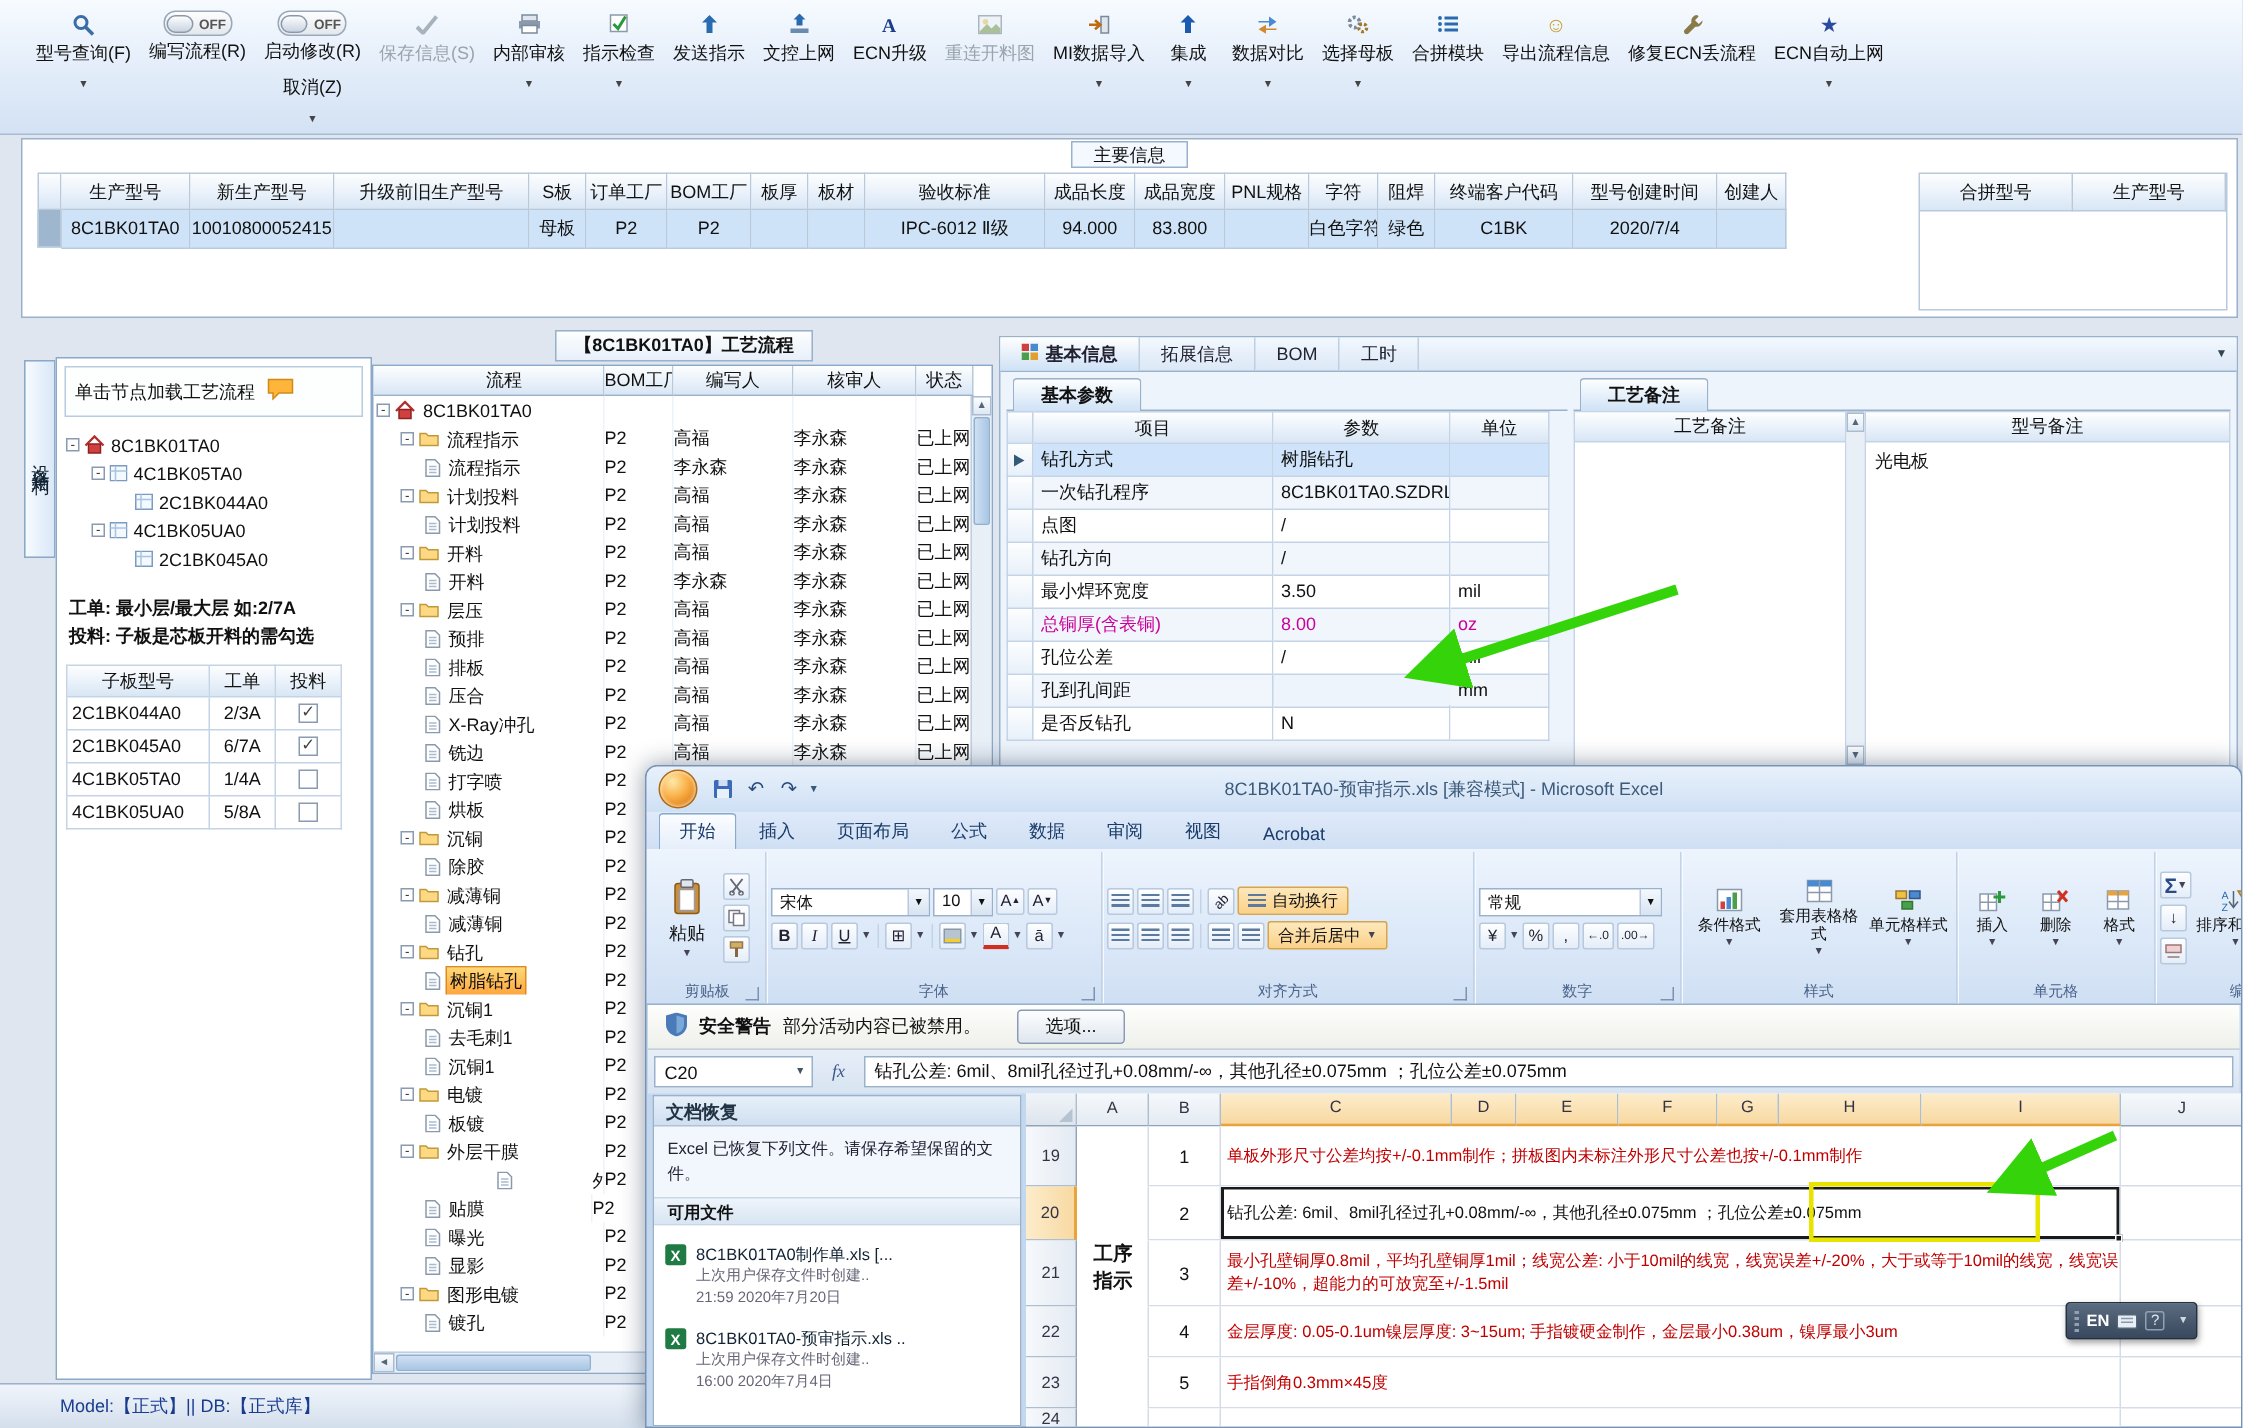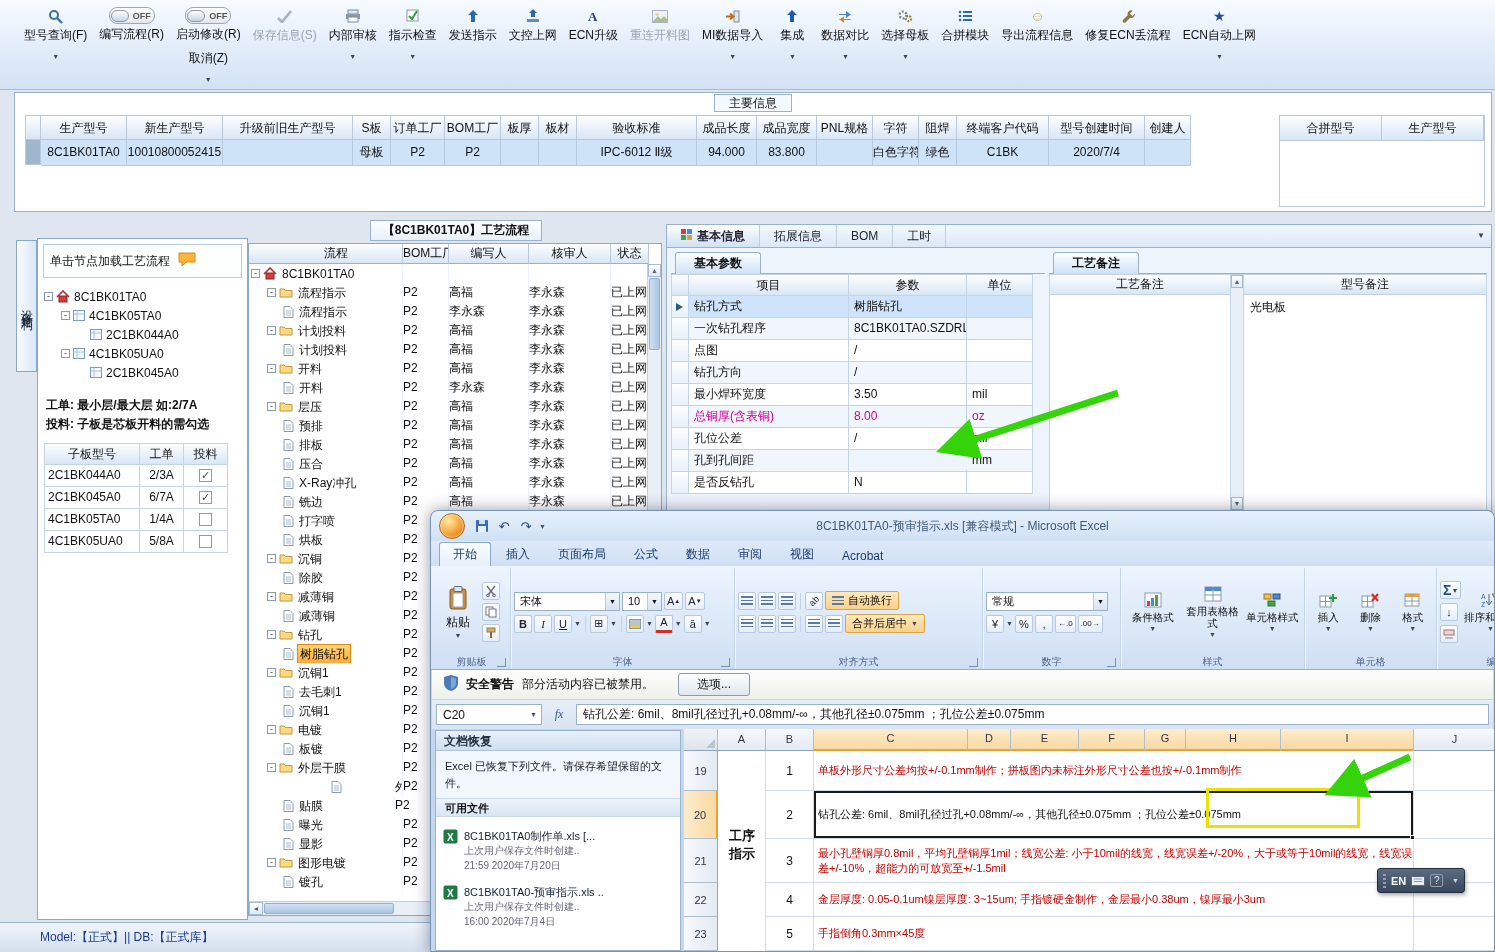--- a/index.html
+++ b/index.html
@@ -1583,21 +1583,21 @@
         </div>
         <div class="sh-row" style="height: 40px;">
           <div class="sh-cell sh-rowhdr" style="width: 34px;">19</div>
           <div class="sh-cell sh-a" style="width: 48px;"></div>
           <div class="sh-cell sh-b" style="width: 48px;">1</div>
           <div class="sh-cell sh-merged red" style="width: 600px;">
             <span class="sh-text">单板外形尺寸公差均按+/-0.1mm制作；拼板图内未标注外形尺寸公差也按+/-0.1mm制作</span>
           </div>
           <div class="sh-cell sh-j" style="width: 82px; background: transparent;"></div>
         </div>
-        <div class="sh-row" style="height: 48px;">
+        <div class="sh-row" style="height: 36px;">
           <div class="sh-cell sh-rowhdr tint" style="width: 34px;">20</div>
           <div class="sh-cell sh-a" style="width: 48px;"></div>
           <div class="sh-cell sh-b" style="width: 48px;">2</div>
           <div class="sh-cell sh-merged active" style="width: 600px;">
             <span class="sh-text">钻孔公差: 6mil、8mil孔径过孔+0.08mm/-∞，其他孔径±0.075mm ；孔位公差±0.075mm</span>
             <span class="fill-handle"></span>
           </div>
           <div class="sh-cell sh-j" style="width: 82px; background: transparent;"></div>
         </div>
         <div class="sh-row" style="height: 44px;">

